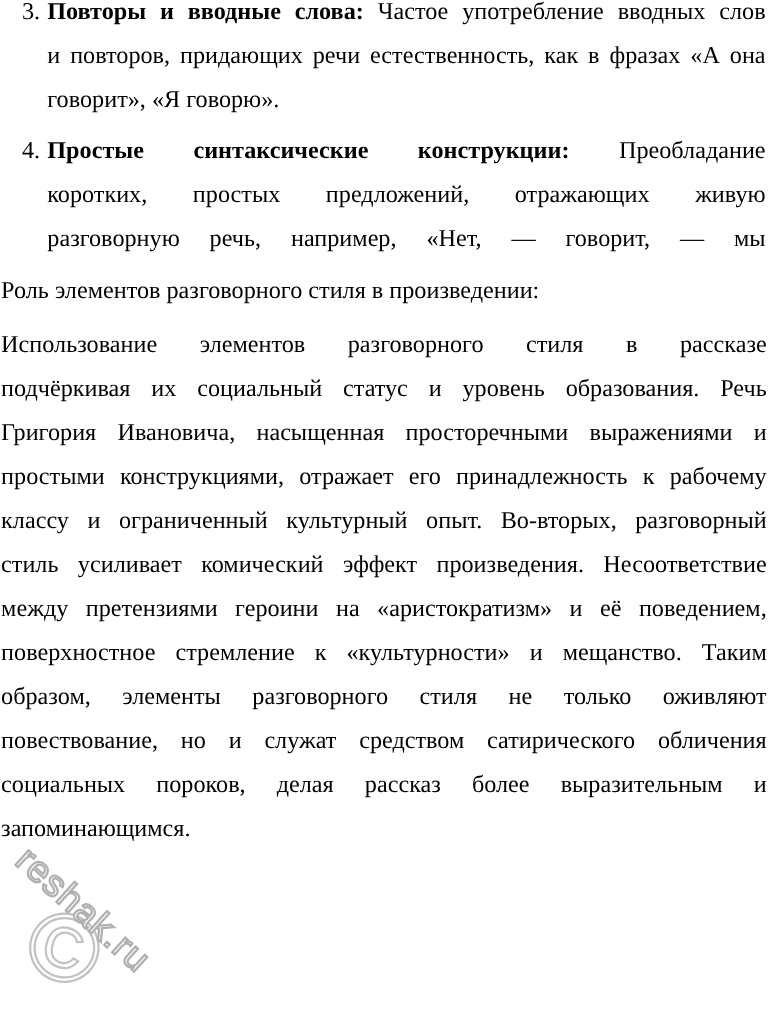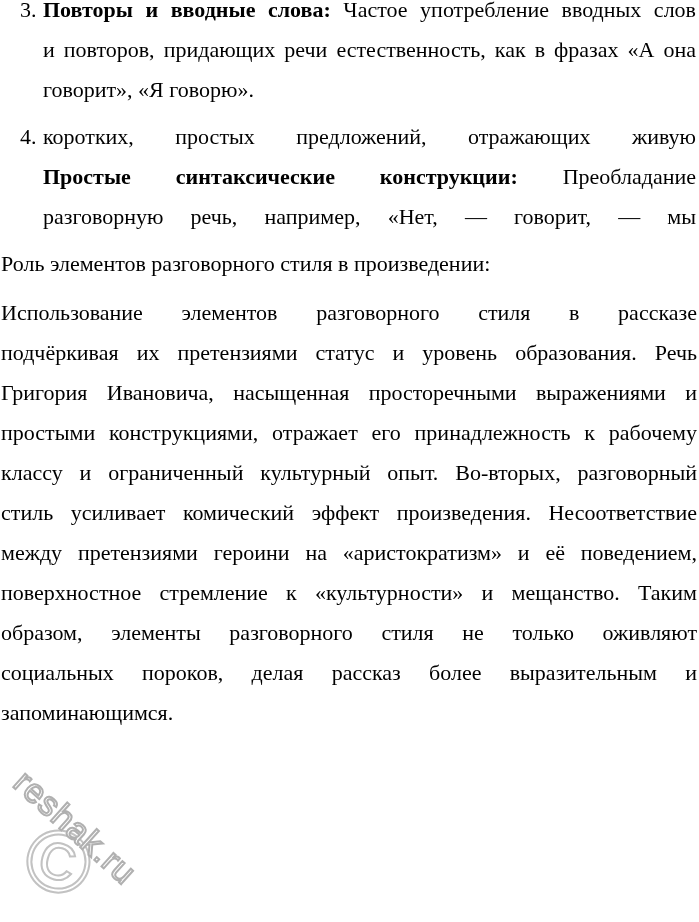--- a/index.html
+++ b/index.html
@@ -82,37 +82,38 @@
 
     <div class="list-item">
       <span class="num">3.</span>
       <div class="line just"><span class="bold">Повторы и вводные слова:</span><span> Частое употребление вводных слов</span></div>
       <div class="line just">и повторов, придающих речи естественность, как в фразах «А она</div>
       <div class="line">говорит», «Я говорю».</div>
     </div>
 
     <div class="list-item item4">
       <span class="num">4.</span>
+      <div class="line just"><span class="bold">Простые синтаксические конструкции:</span><span> Преобладание</span></div>
       <div class="line just">коротких, простых предложений, отражающих живую</div>
-      <div class="line just"><span class="bold">Простые синтаксические конструкции:</span><span> Преобладание</span></div>
       <div class="line just">разговорную речь, например, «Нет, — говорит, — мы</div>
     </div>
 
     <div class="heading">Роль элементов разговорного стиля в произведении:</div>
 
     <div class="paragraph">
       <div class="line just">Использование элементов разговорного стиля в рассказе</div>
-      <div class="line just">подчёркивая их претензиями статус и уровень образования. Речь</div>
+      <div class="line just">подчёркивая их социальный статус и уровень образования. Речь</div>
       <div class="line just">Григория Ивановича, насыщенная просторечными выражениями и</div>
       <div class="line just">простыми конструкциями, отражает его принадлежность к рабочему</div>
       <div class="line just">классу и ограниченный культурный опыт. Во-вторых, разговорный</div>
       <div class="line just">стиль усиливает комический эффект произведения. Несоответствие</div>
       <div class="line just">между претензиями героини на «аристократизм» и её поведением,</div>
       <div class="line just">поверхностное стремление к «культурности» и мещанство. Таким</div>
       <div class="line just">образом, элементы разговорного стиля не только оживляют</div>
+      <div class="line just">повествование, но и служат средством сатирического обличения</div>
       <div class="line just">социальных пороков, делая рассказ более выразительным и</div>
       <div class="line">запоминающимся.</div>
     </div>
 
   </div>
 
   <span class="wm-copy" style="-webkit-text-stroke: 2px rgb(194, 194, 194);">©</span>
   <span class="wm-text" style="-webkit-text-stroke: 2px rgb(176, 176, 176);">reshak.ru</span>
 </div>
 

